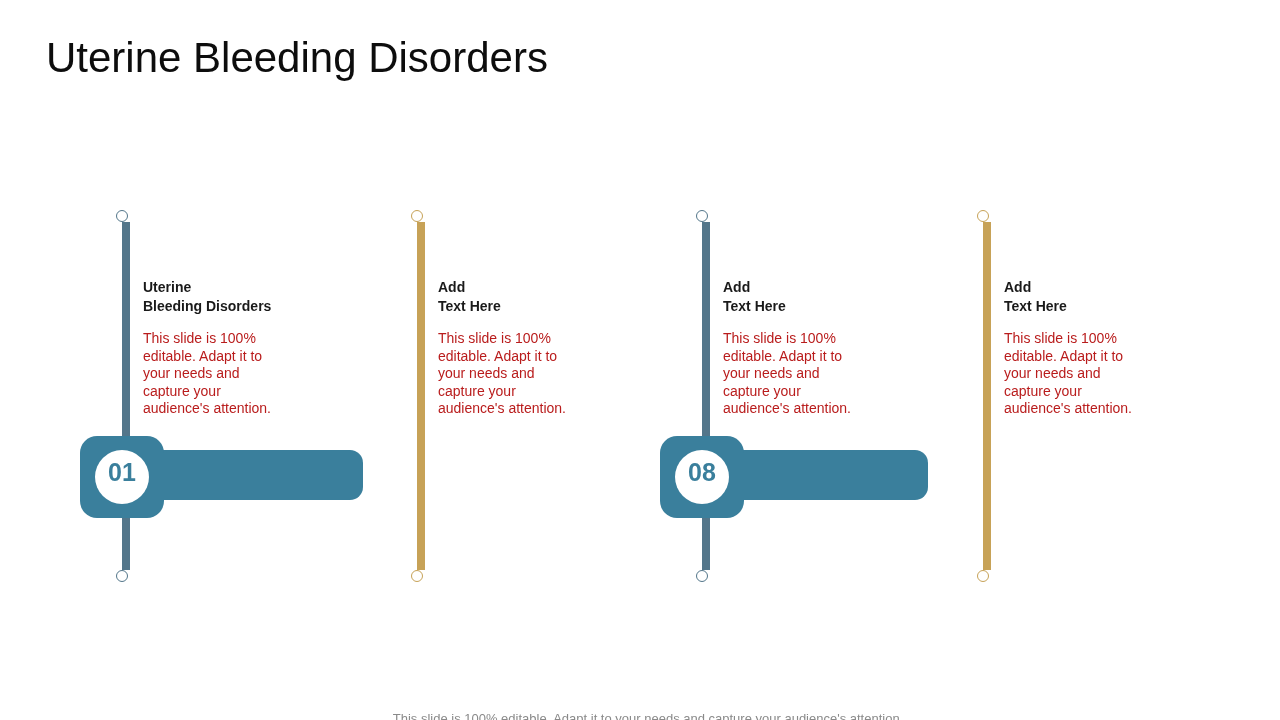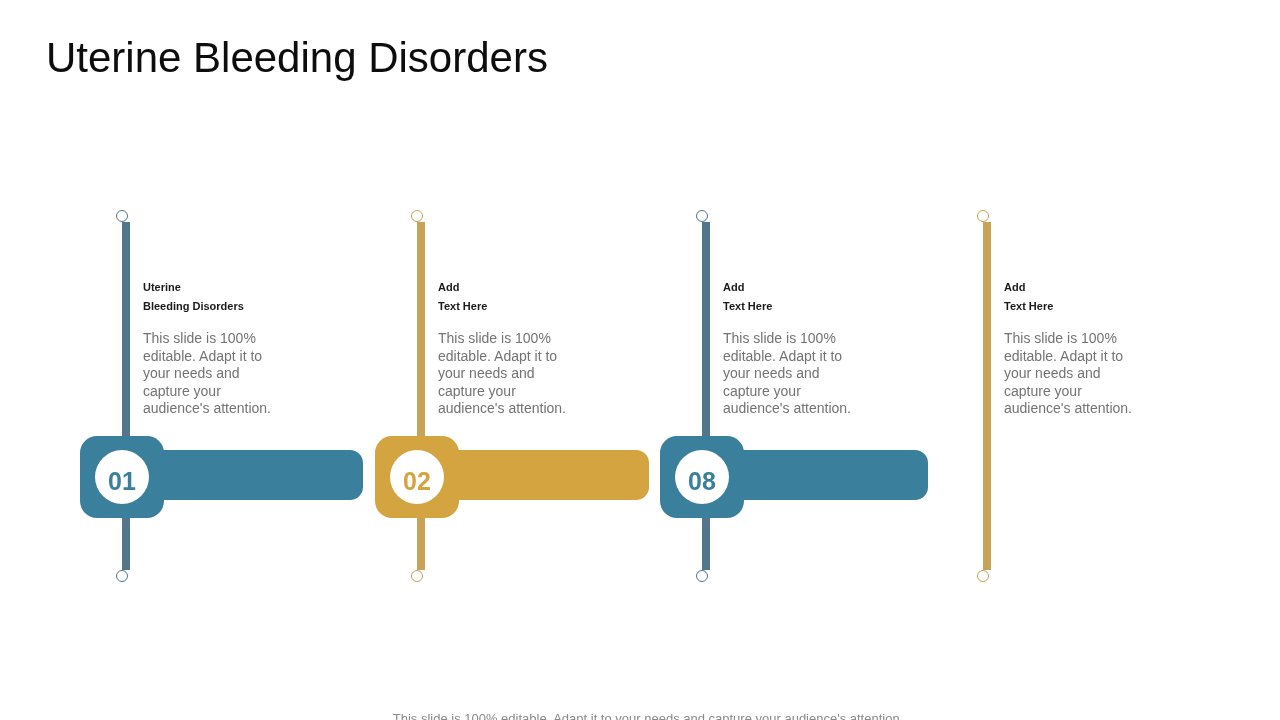--- a/index.html
+++ b/index.html
@@ -63,31 +63,31 @@
   .gold .dot { border-color: #c7a257; }
 
   .text-block {
     position: absolute;
     left: 55px;
     top: 62px;
     width: 160px;
     z-index: 3;
   }
   .step-heading {
-    font-size: 11px;
+    font-size: 14px;
     font-weight: 700;
     color: #1a1a1a;
     line-height: 19px;
     white-space: pre-line;
   }
   .step-body {
     margin-top: 6px;
     font-size: 14px;
     font-weight: 400;
-    color: #737373;
+    color: #b91c1c;
     line-height: 17.6px;
     white-space: pre-line;
   }
 
   .shape {
     position: absolute;
     left: 0;
     top: 228px;
     right: 0;
     height: 82px;
@@ -114,21 +114,21 @@
 
   .num-circle {
     position: absolute;
     left: 15px;
     top: 14px;
     width: 54px;
     height: 54px;
     border-radius: 50%;
     background: #ffffff;
     display: flex;
-    align-items: flex-end;
+    align-items: flex-start;
     justify-content: center;
     font-size: 25px;
     font-weight: 700;
   }
   .teal .num-circle { color: #3a7f9c; }
   .gold .num-circle { color: #d3a43f; }
 
   .slide-footer {
     position: absolute;
     left: 0;
@@ -174,27 +174,20 @@
     <span class="dot bottom"></span>
     <div class="text-block">
       <div class="step-heading">Add
 Text Here</div>
       <div class="step-body">This slide is 100%
 editable. Adapt it to
 your needs and
 capture your
 audience's attention.</div>
     </div>
-    <div class="shape">
-      <div class="bar"></div>
-      <div class="square"></div>
-      <div class="num-circle">
-        <span>02</span>
-      </div>
-    </div>
   </div>
 
   <div class="col col3 teal">
     <span class="dot top"></span>
     <span class="vline"></span>
     <span class="dot bottom"></span>
     <div class="text-block">
       <div class="step-heading">Add
 Text Here</div>
       <div class="step-body">This slide is 100%

